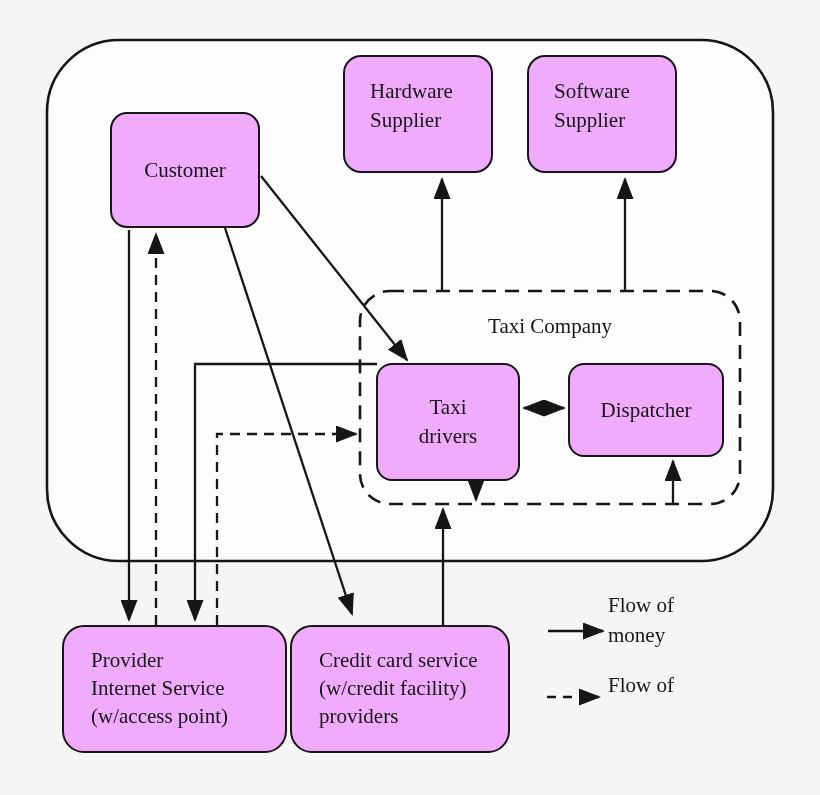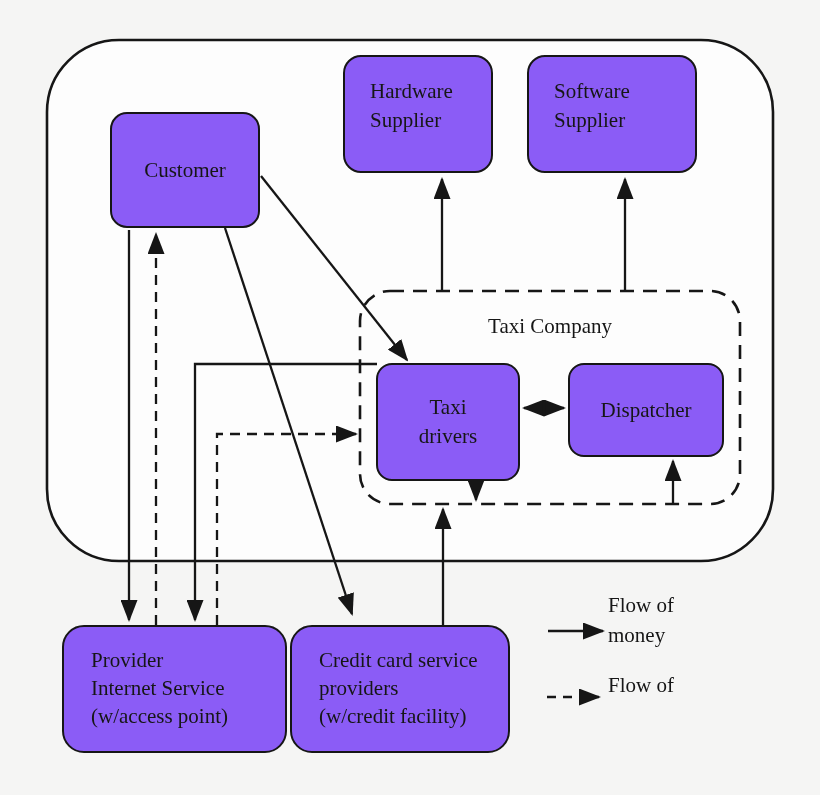--- a/index.html
+++ b/index.html
@@ -5,28 +5,28 @@
   html,body { margin:0; padding:0; }
   .stage {
     position:relative; width:820px; height:795px;
     background:#f5f5f4; overflow:hidden;
     font-family:"Liberation Serif","DejaVu Serif",serif;
     color:#161616; font-size:21px;
   }
   .layer { position:absolute; left:0; top:0; }
   .node {
     position:absolute; box-sizing:border-box;
-    background:#8b5cf6; border:2.5px solid #161616;
+    background:#f0abfc; border:2.5px solid #161616;
   }
   .center { display:flex; flex-direction:column; align-items:center; justify-content:center; text-align:center; }
   .lh29 { line-height:29px; }
   .lh28 { line-height:28px; }
   #customer       { left:110px; top:112px; width:150px; height:116px; border-radius:17px; }
   #hardware-supplier { left:343px; top:55px; width:150px; height:118px; border-radius:18px; padding:20px 0 0 25px; }
-  #software-supplier { left:527px; top:55px; width:170px; height:118px; border-radius:18px; padding:20px 0 0 25px; }
+  #software-supplier { left:527px; top:55px; width:150px; height:118px; border-radius:18px; padding:20px 0 0 25px; }
   #taxi-drivers   { left:376px; top:363px; width:144px; height:118px; border-radius:16px; line-height:29px; }
   #dispatcher     { left:568px; top:363px; width:156px; height:94px; border-radius:16px; }
   #isp            { left:62px;  top:625px; width:225px; height:128px; border-radius:22px; padding:19px 0 0 27px; }
   #credit         { left:290px; top:625px; width:220px; height:128px; border-radius:22px; padding:19px 0 0 27px; }
   #taxi-company-label { position:absolute; left:360px; top:314px; width:380px; text-align:center; }
   .legend-text { position:absolute; left:608px; line-height:30px; }
   #legend-money-text { top:590px; }
   #legend-info-text  { top:670px; }
 </style>
 </head>
@@ -95,22 +95,22 @@
   </div>
 
   <div class="node lh28" id="isp">
     <div>Provider</div>
     <div>Internet Service</div>
     <div>(w/access point)</div>
   </div>
 
   <div class="node lh28" id="credit">
     <div>Credit card service</div>
+    <div>(w/credit facility)</div>
     <div>providers</div>
-    <div>(w/credit facility)</div>
   </div>
 
   <div class="legend-text" id="legend-money-text">
     <div>Flow of</div>
     <div>money</div>
   </div>
   <div class="legend-text" id="legend-info-text">
     <div>Flow of</div>
   </div>
 

